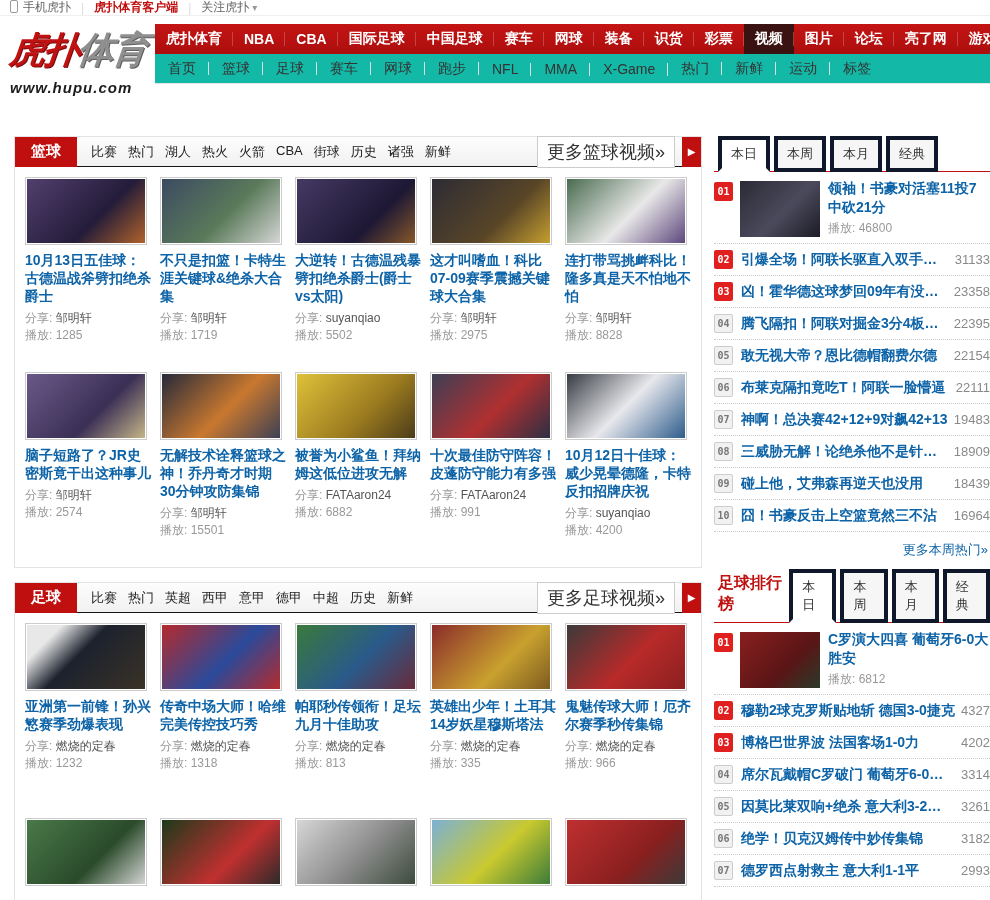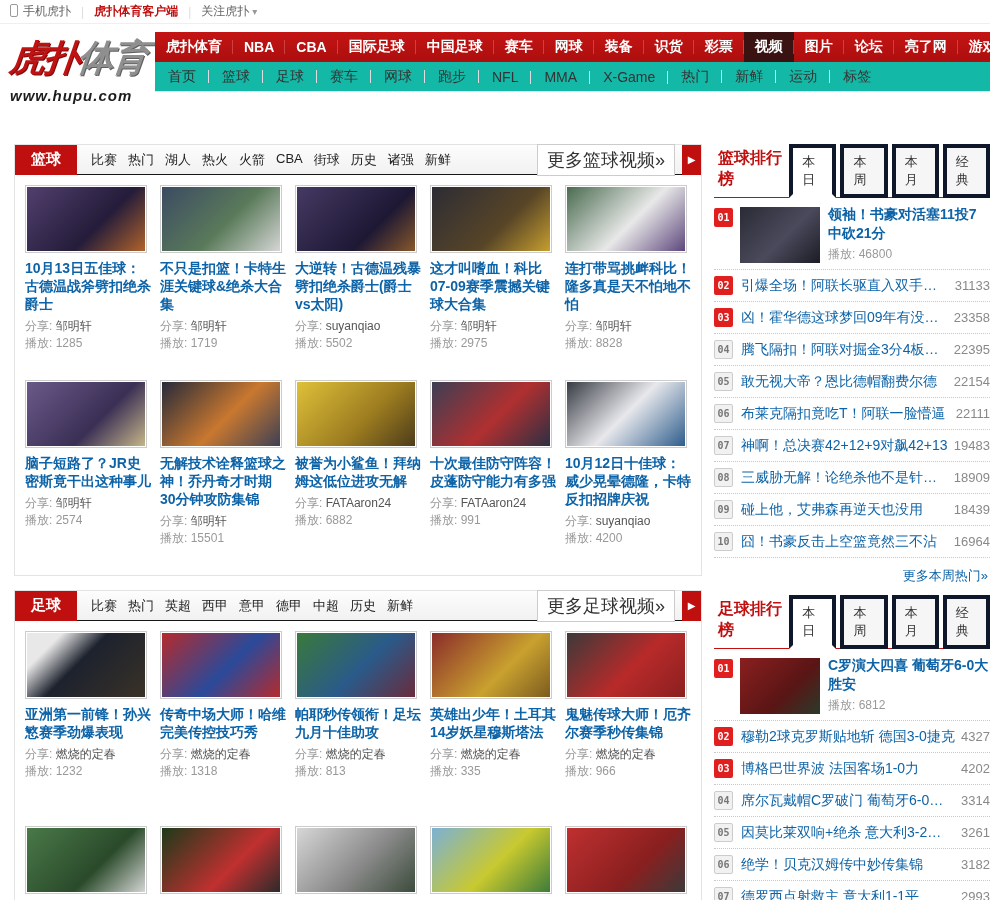--- a/index.html
+++ b/index.html
@@ -1,21 +1,21 @@
 <!DOCTYPE html>
 <html><head>
 <meta charset="utf-8">
 <style>
   * { margin:0; padding:0; box-sizing:border-box; }
   html,body { width:990px; height:900px; overflow:hidden; background:#fff;
     font-family:"Liberation Sans","DejaVu Sans",sans-serif; }
   a { text-decoration:none; cursor:pointer; }
 
   
-  .topbar { height:24px; display:flex; align-items:center; padding:0 10px;
+  .topbar { height:16px; display:flex; align-items:center; padding:0 10px;
     font-size:12px; color:#666; border-bottom:1px solid #efefef; }
   .topbar .sep { color:#ddd; margin:0 10px; }
   .phone-ic { display:inline-block; width:8px; height:13px; border:1px solid #9a9a9a;
     border-radius:2px; margin-right:5px; vertical-align:-2px; }
   .tb-client { color:#c00f0f; font-weight:bold; }
   .tb-follow { color:#666; }
   .caret-dn::after { content:"▾"; font-size:10px; margin-left:3px; color:#999; }
 
   
   .header { position:relative; height:94px; }
@@ -85,21 +85,21 @@
     display:flex; align-items:center; justify-content:center; flex:none; margin-top:3px; }
   .rbadge.gray { background:#f1f1f1; color:#777; border:1px solid #ccc; }
   .rtop .rthumb { width:80px; height:56px; flex:none; margin:2px 8px 0 7px; }
   .rtop-txt { flex:1; }
   .rtop-title { display:block; color:#0d63a7; font-size:14px; font-weight:bold;
     line-height:19px; }
   .rtop-play { font-size:12px; color:#999; margin-top:3px; }
   .ritem { display:flex; align-items:center; padding:6px 0; border-bottom:1px dotted #c9c9c9; }
   .ritem .rbadge { margin-top:0; margin-right:8px; }
   .ritem-title { flex:1; color:#0d63a7; font-size:14px; line-height:19px;
-    white-space:nowrap; overflow:hidden; text-overflow:ellipsis; }
+    white-space:nowrap; overflow:hidden; text-overflow:ellipsis;font-weight:bold; }
   .ritem-count { color:#898989; font-size:13px; margin-left:6px; }
   .rank-more { text-align:right; padding:8px 2px 10px 0; }
   .rank-more a { color:#0d63a7; font-size:13px; }
 </style>
 </head>
 <body>
 
 <div class="topbar">
   <span><span class="phone-ic"></span><span>手机虎扑</span></span>
   <span class="sep">|</span>
@@ -313,21 +313,20 @@
         </div>
       </div>
     </div>
   </div>
 </div>
 
 <div class="sidebar">
 
   <div>
     <div class="rank-hd">
-      <span class="rank-title">篮球排行榜</span>
       <span class="rtab active">本日</span>
       <span class="rtab">本周</span>
       <span class="rtab">本月</span>
       <span class="rtab">经典</span>
     </div>
     <div class="rtop">
       <span class="rbadge">01</span>
       <div class="rthumb" style="background:linear-gradient(135deg,#2b2b36,#4a4a5c 55%,#1c1c26)"></div>
       <div class="rtop-txt">
         <a class="rtop-title">领袖！书豪对活塞11投7中砍21分</a>

